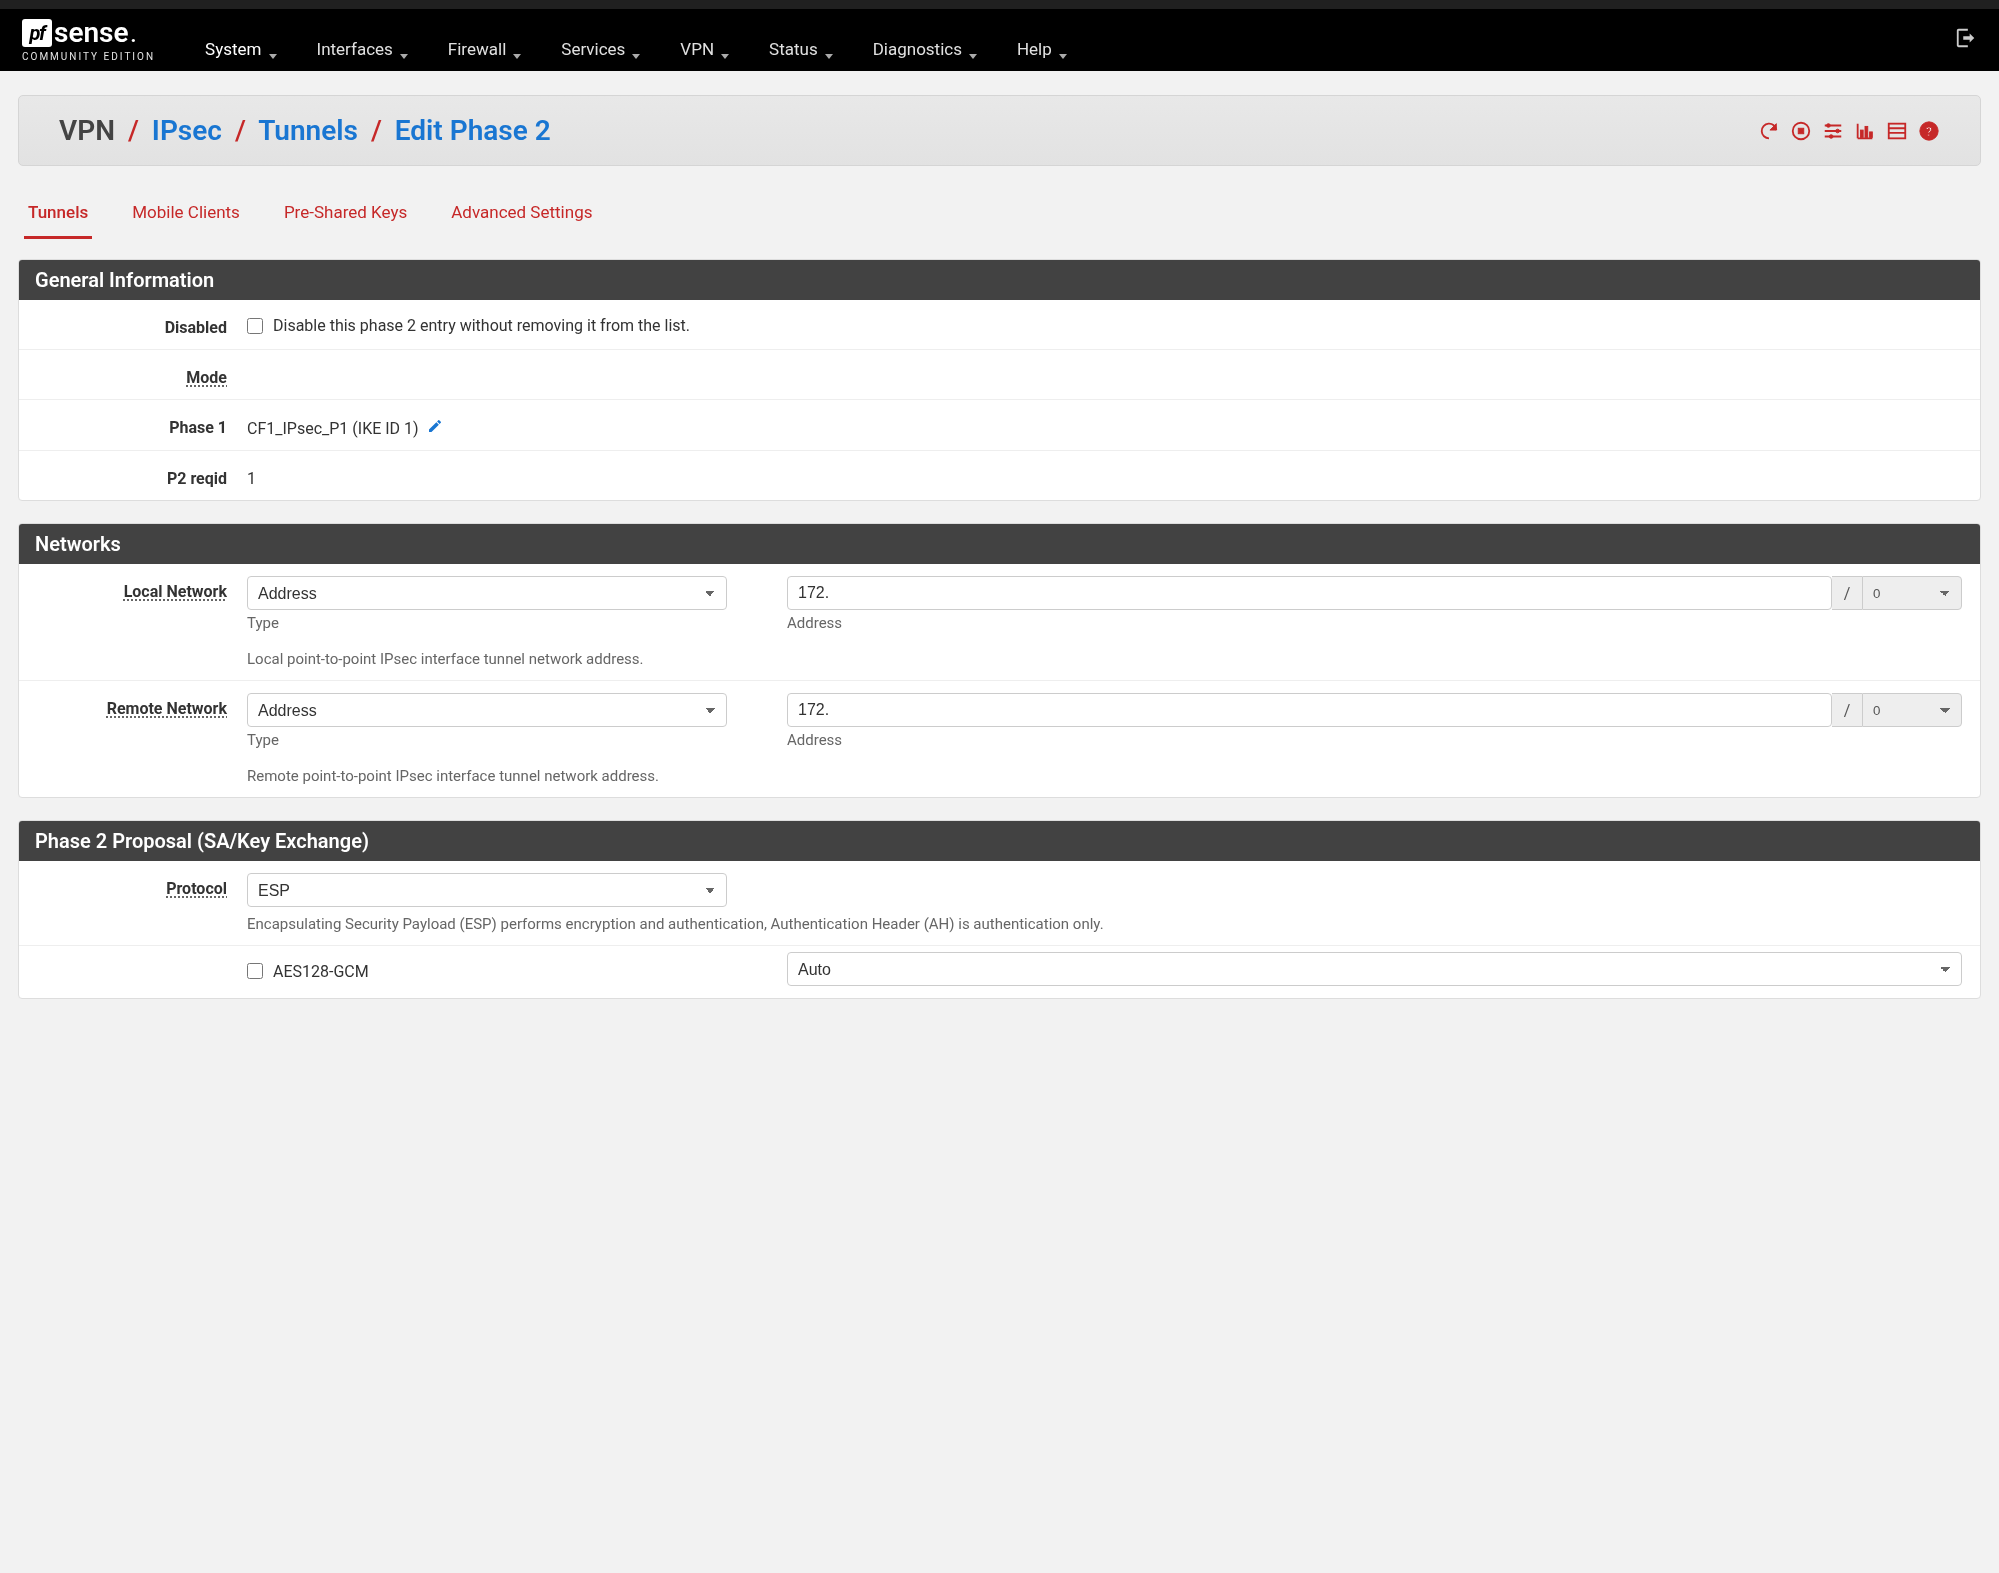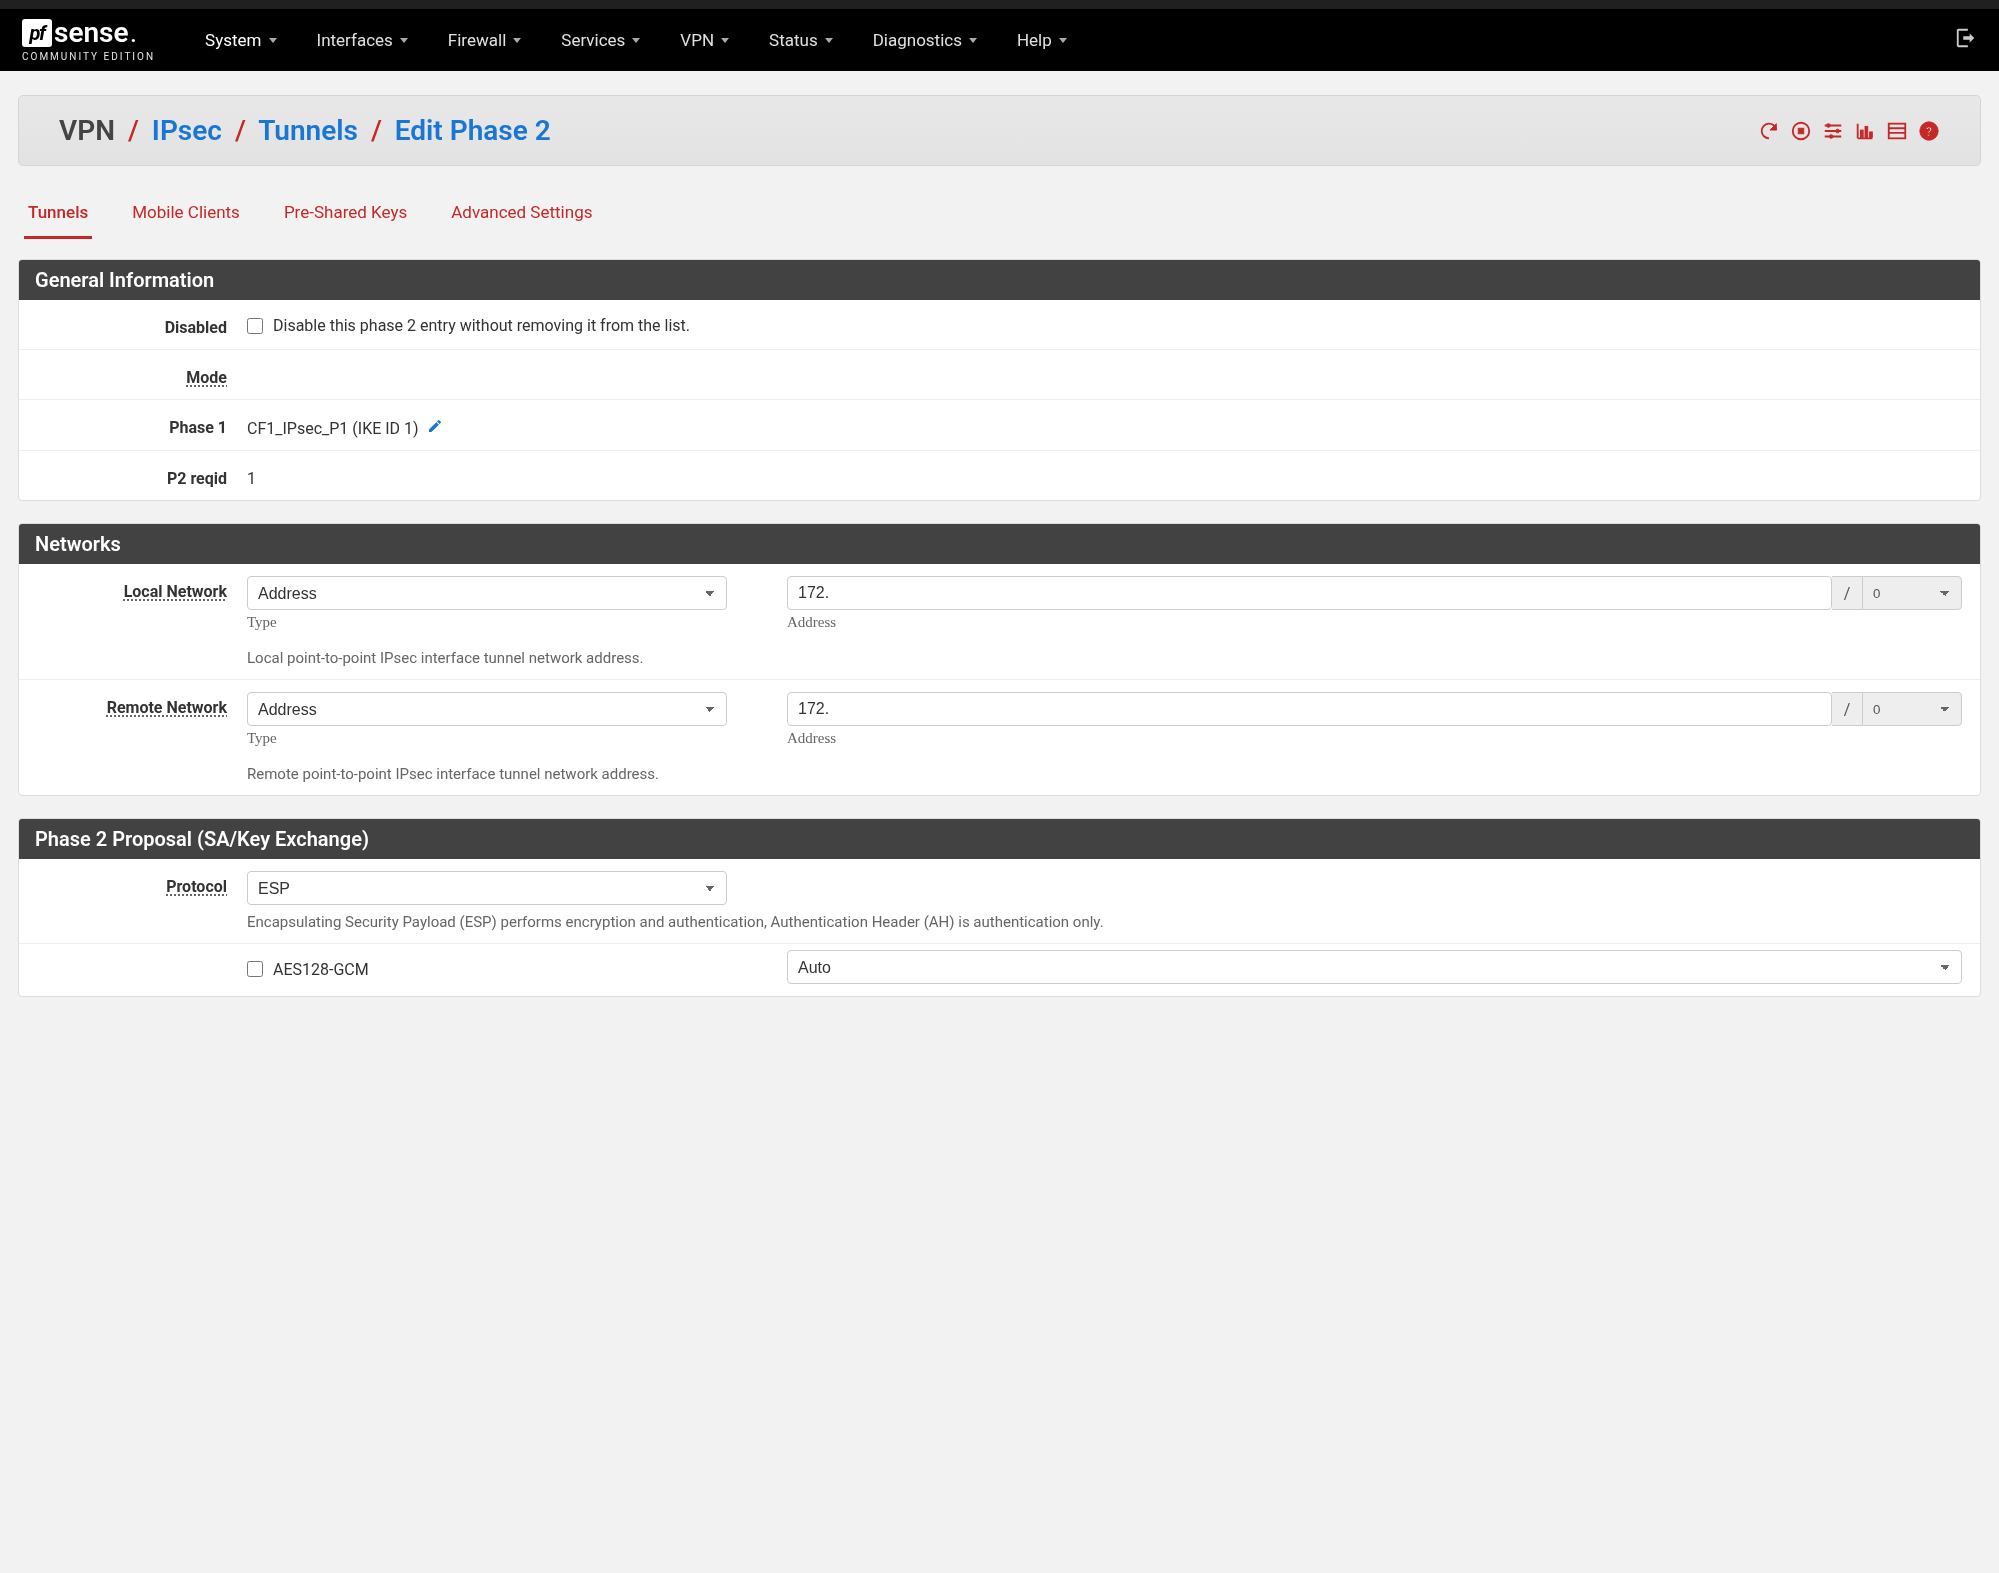--- a/index.html
+++ b/index.html
@@ -55,22 +55,22 @@
   .brand-logo .dot { font-size: 20px; margin-left: 2px;}
   .brand-sub {
     font-size: 10px;
     letter-spacing: 2px;
     color: #e5e5e5;
     margin-top: 2px;
   }
   .nav-items { display: flex; flex: 1; }
   .nav-item {
     display: flex;
-    align-items: center;
-    padding: 0 20px;
+    align-items: flex-end;
+    padding: 12px 20px;
     height: 62px;
     color: #e0e0e0;
     font-size: 17px;
     cursor: pointer;
   }
   .nav-item.first { color:#fff; }
   .nav-caret {
     margin-left: 7px;
     width: 0; height:0;
     border-left: 4px solid transparent;
@@ -156,21 +156,21 @@
     padding-top: 6px;
     flex-shrink:0;
   }
   .label-col.underline span { text-decoration: underline dotted; text-underline-offset: 3px;}
   .field-col { flex:1; }
   .help {
     color:#666;
     font-size:15px;
     margin-top: 8px;
   }
-  .sublabel { color:#666; font-size:15px; margin-top:4px;font-family:Liberation Serif, serif;}
+  .sublabel { color:#666; font-size:15px; margin-top:4px;}
 
   input[type=text].txt, .sel {
     height: 34px;
     border:1px solid #ccc;
     border-radius:4px;
     padding: 4px 10px;
     font-size:16px;
     background:#fff;
     color:#333;
   }

